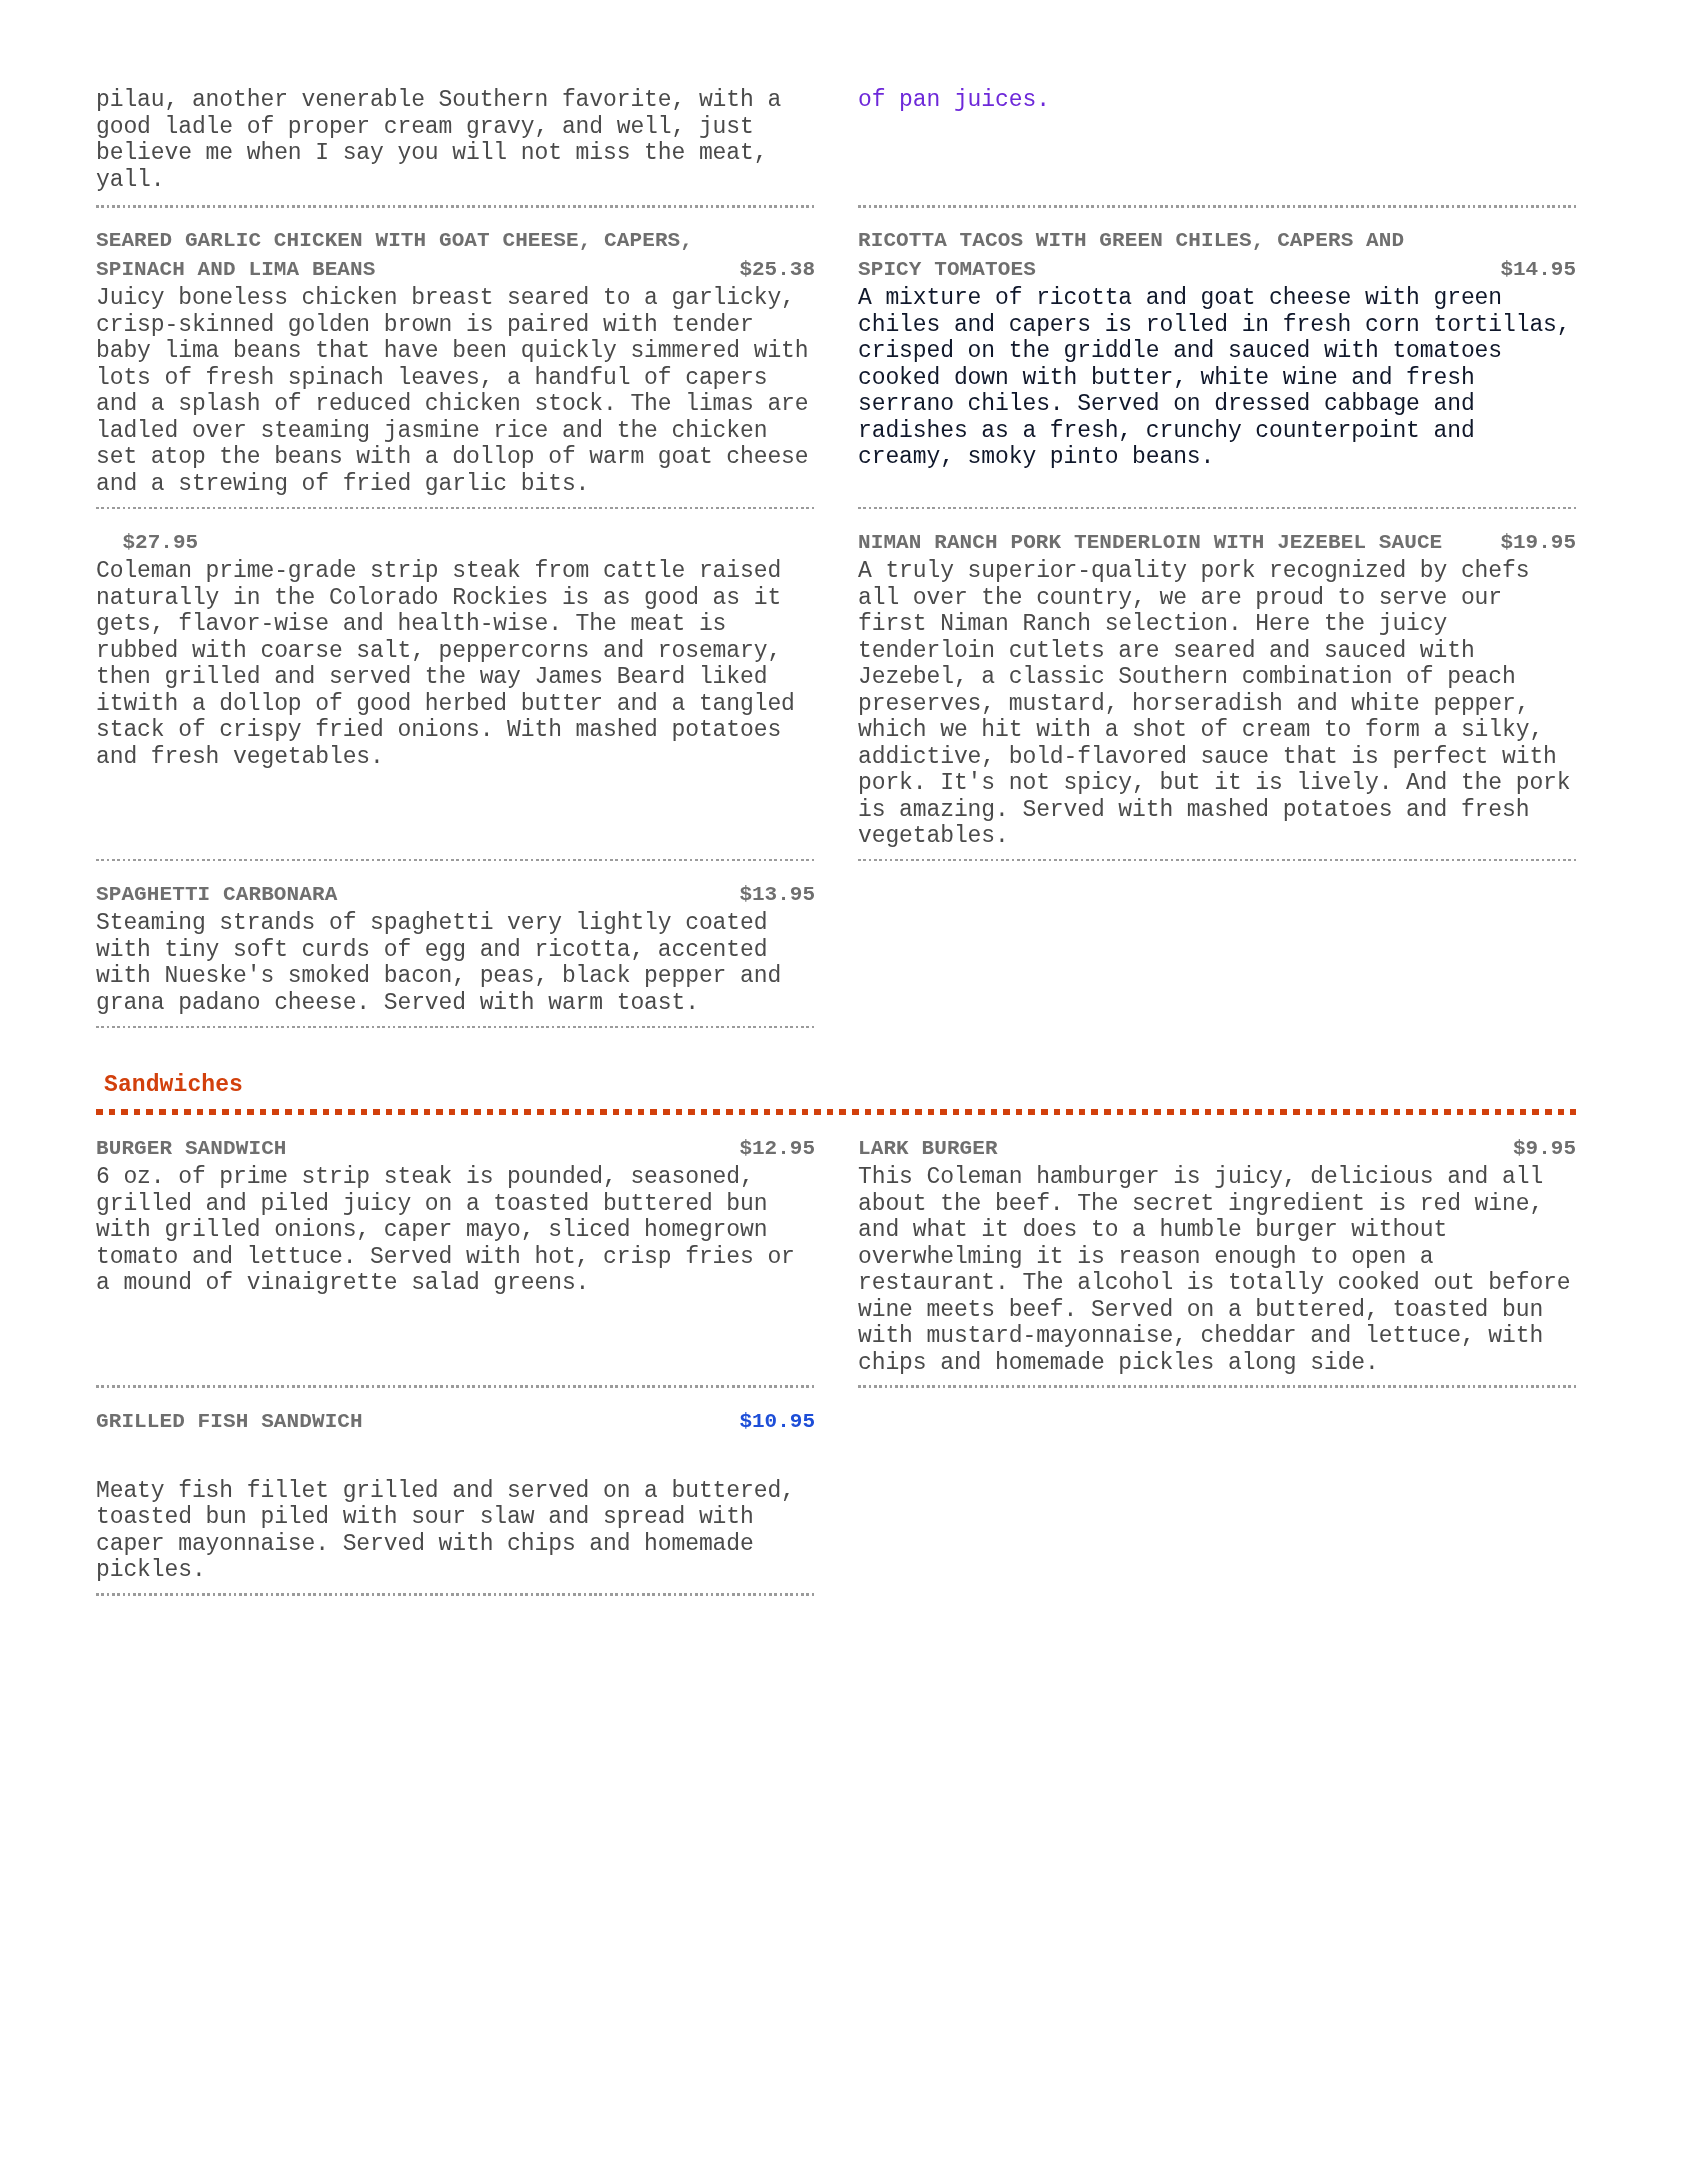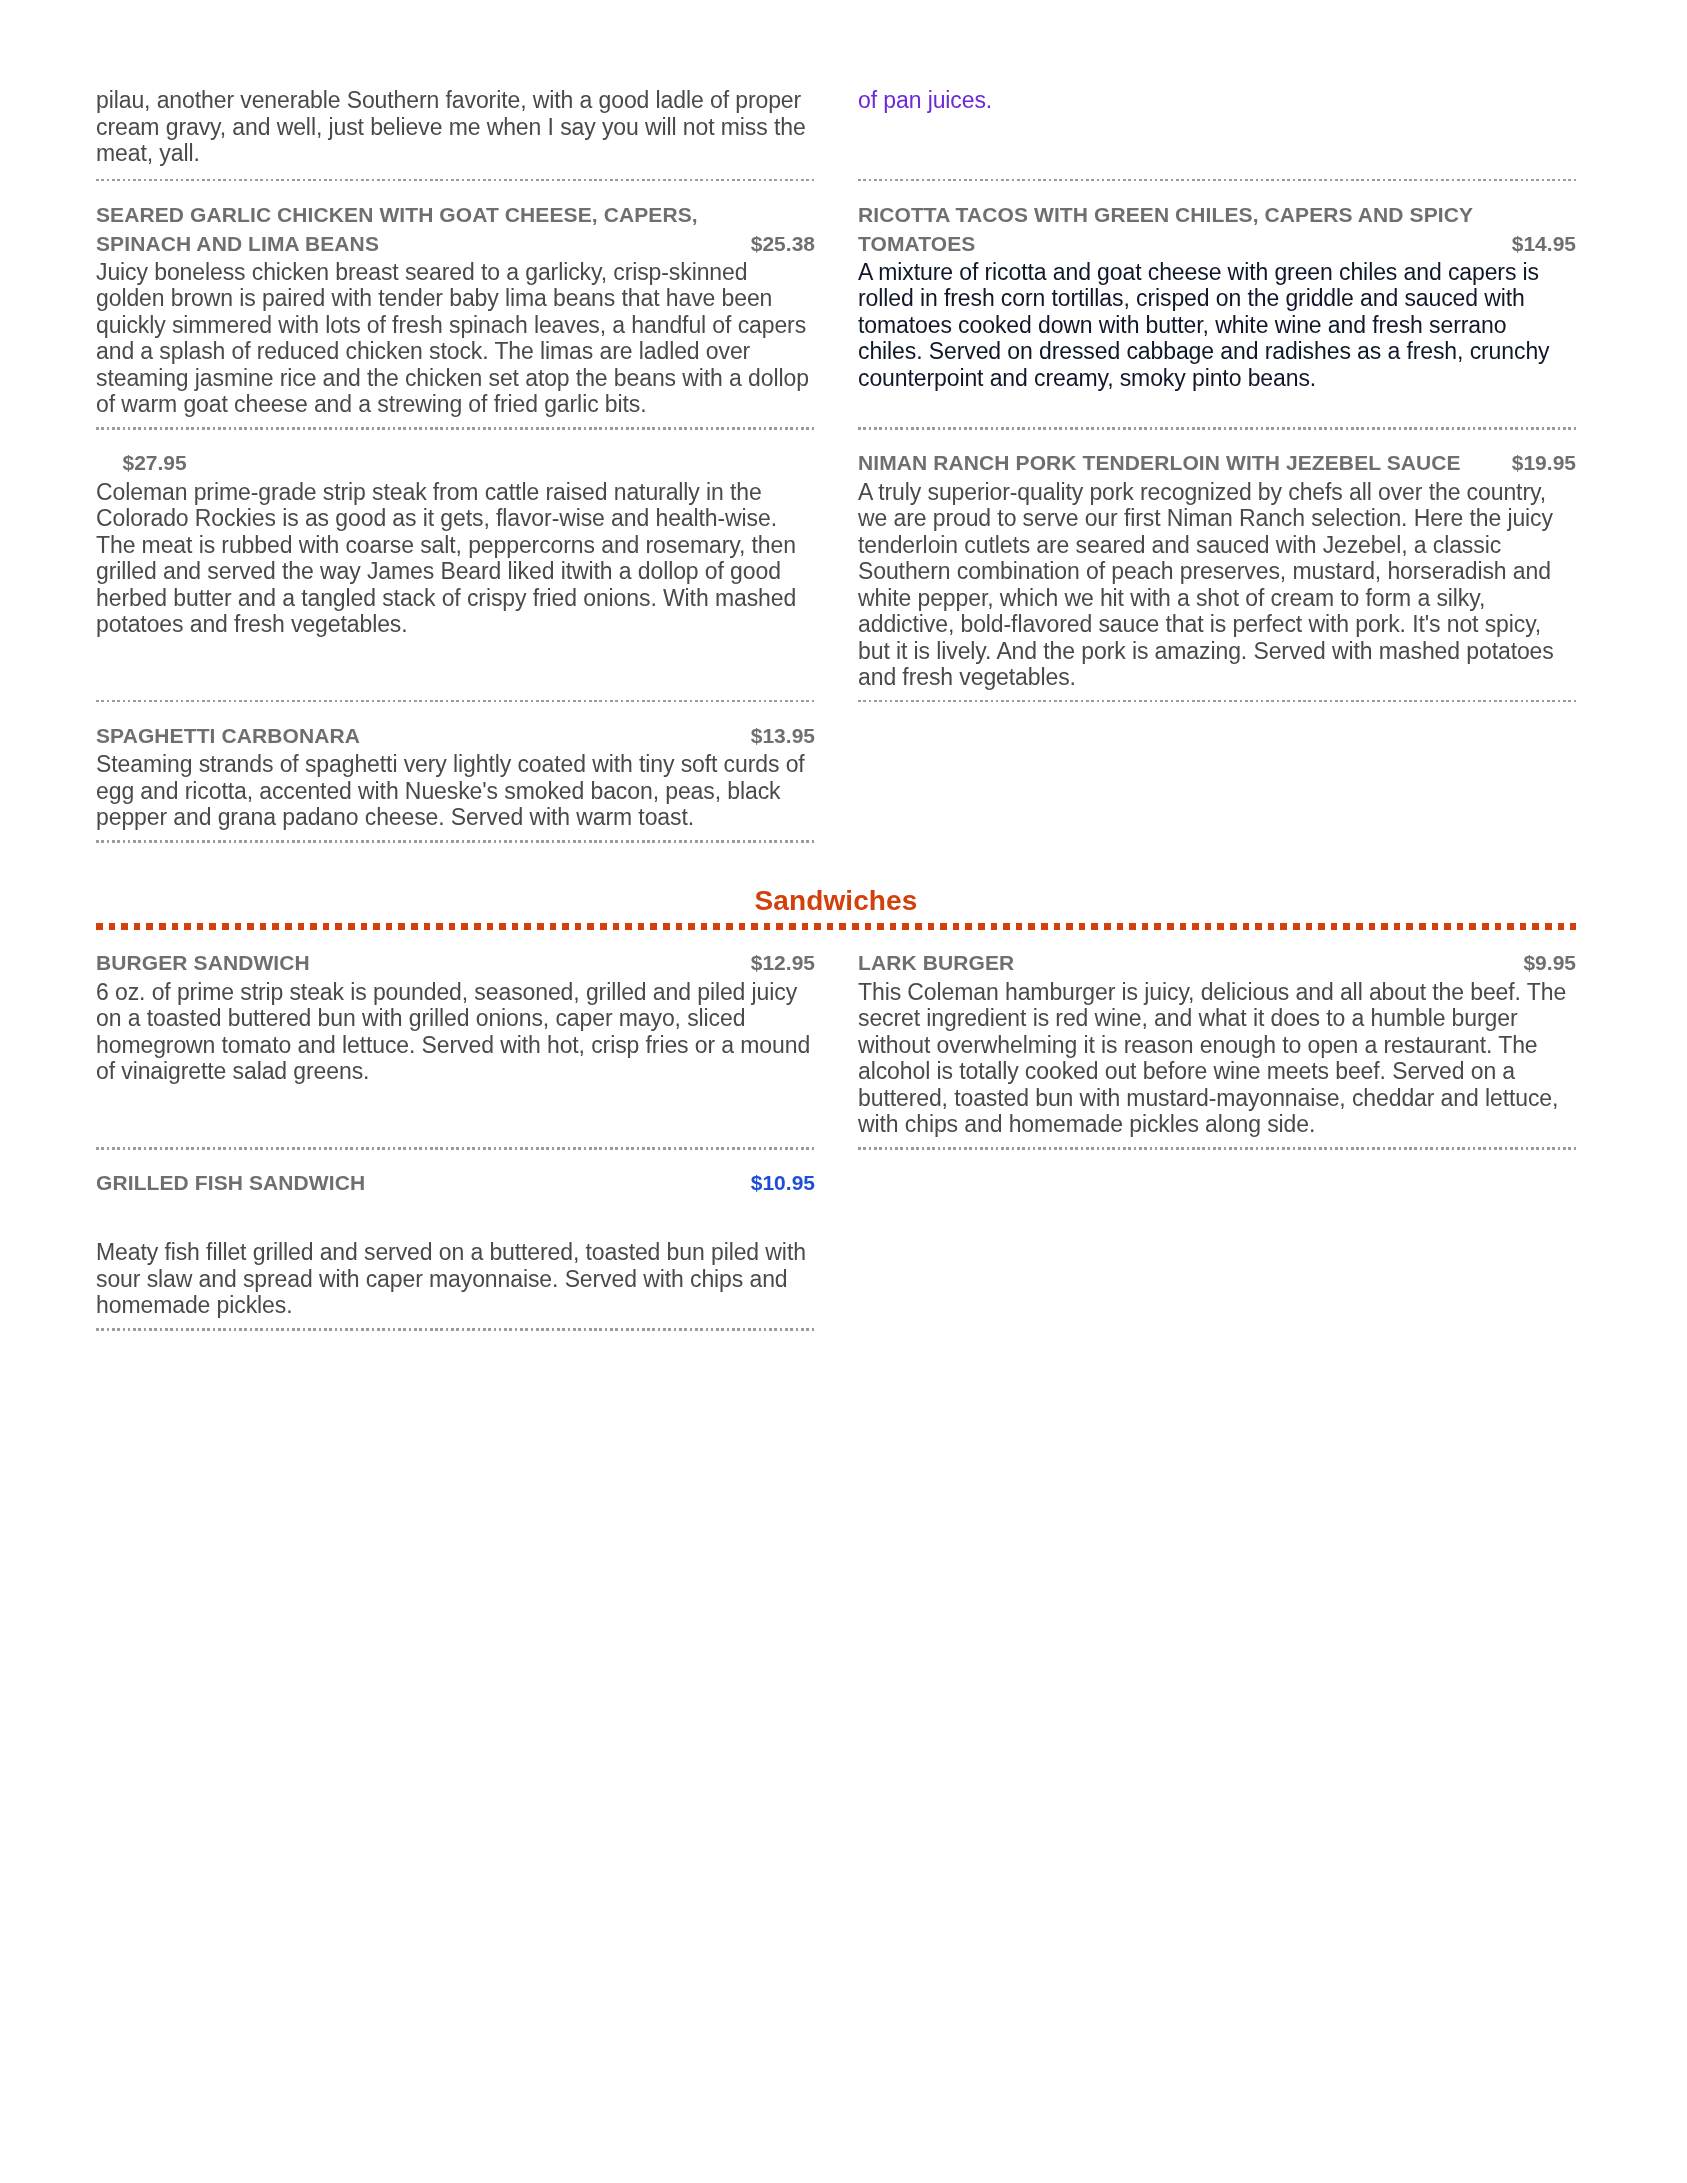--- a/index.html
+++ b/index.html
@@ -5,21 +5,21 @@
   html, body {
     margin: 0;
     padding: 0;
     background: #ffffff;
   }
   .page {
     position: relative;
     width: 1687px;
     height: 1598px;
     background: #ffffff;
-    font-family: Liberation Sans, sans-serif;
+    font-family: Liberation Mono, monospace;
     overflow: hidden;
   }
   .content {
     position: absolute;
     left: 96px;
     top: 87px;
     width: 1480px;
   }
   .row {
     display: grid;
@@ -73,26 +73,25 @@
   .desc + .sep, .gap-then-sep {
     
   }
   .desc {
     margin-bottom: 9.3px;
   }
   .intro .desc {
     margin-bottom: 12px;
   }
   .section-title {
-    margin: 41px 0 0 0;
-    font-size: 28px;
+    margin: 41px 0 0 8px;
+    font-size: 23px;
     line-height: 33px;
     font-weight: bold;
     letter-spacing: 0.1px;
-    text-align: center;
   }
   .red-rule {
     margin-top: 6.6px;
     height: 6.6px;
     background-image: repeating-linear-gradient(to right, currentColor 0 6.6px, transparent 6.6px 12.6px);
   }
   .empty-cell {
     
   }
 </style>

